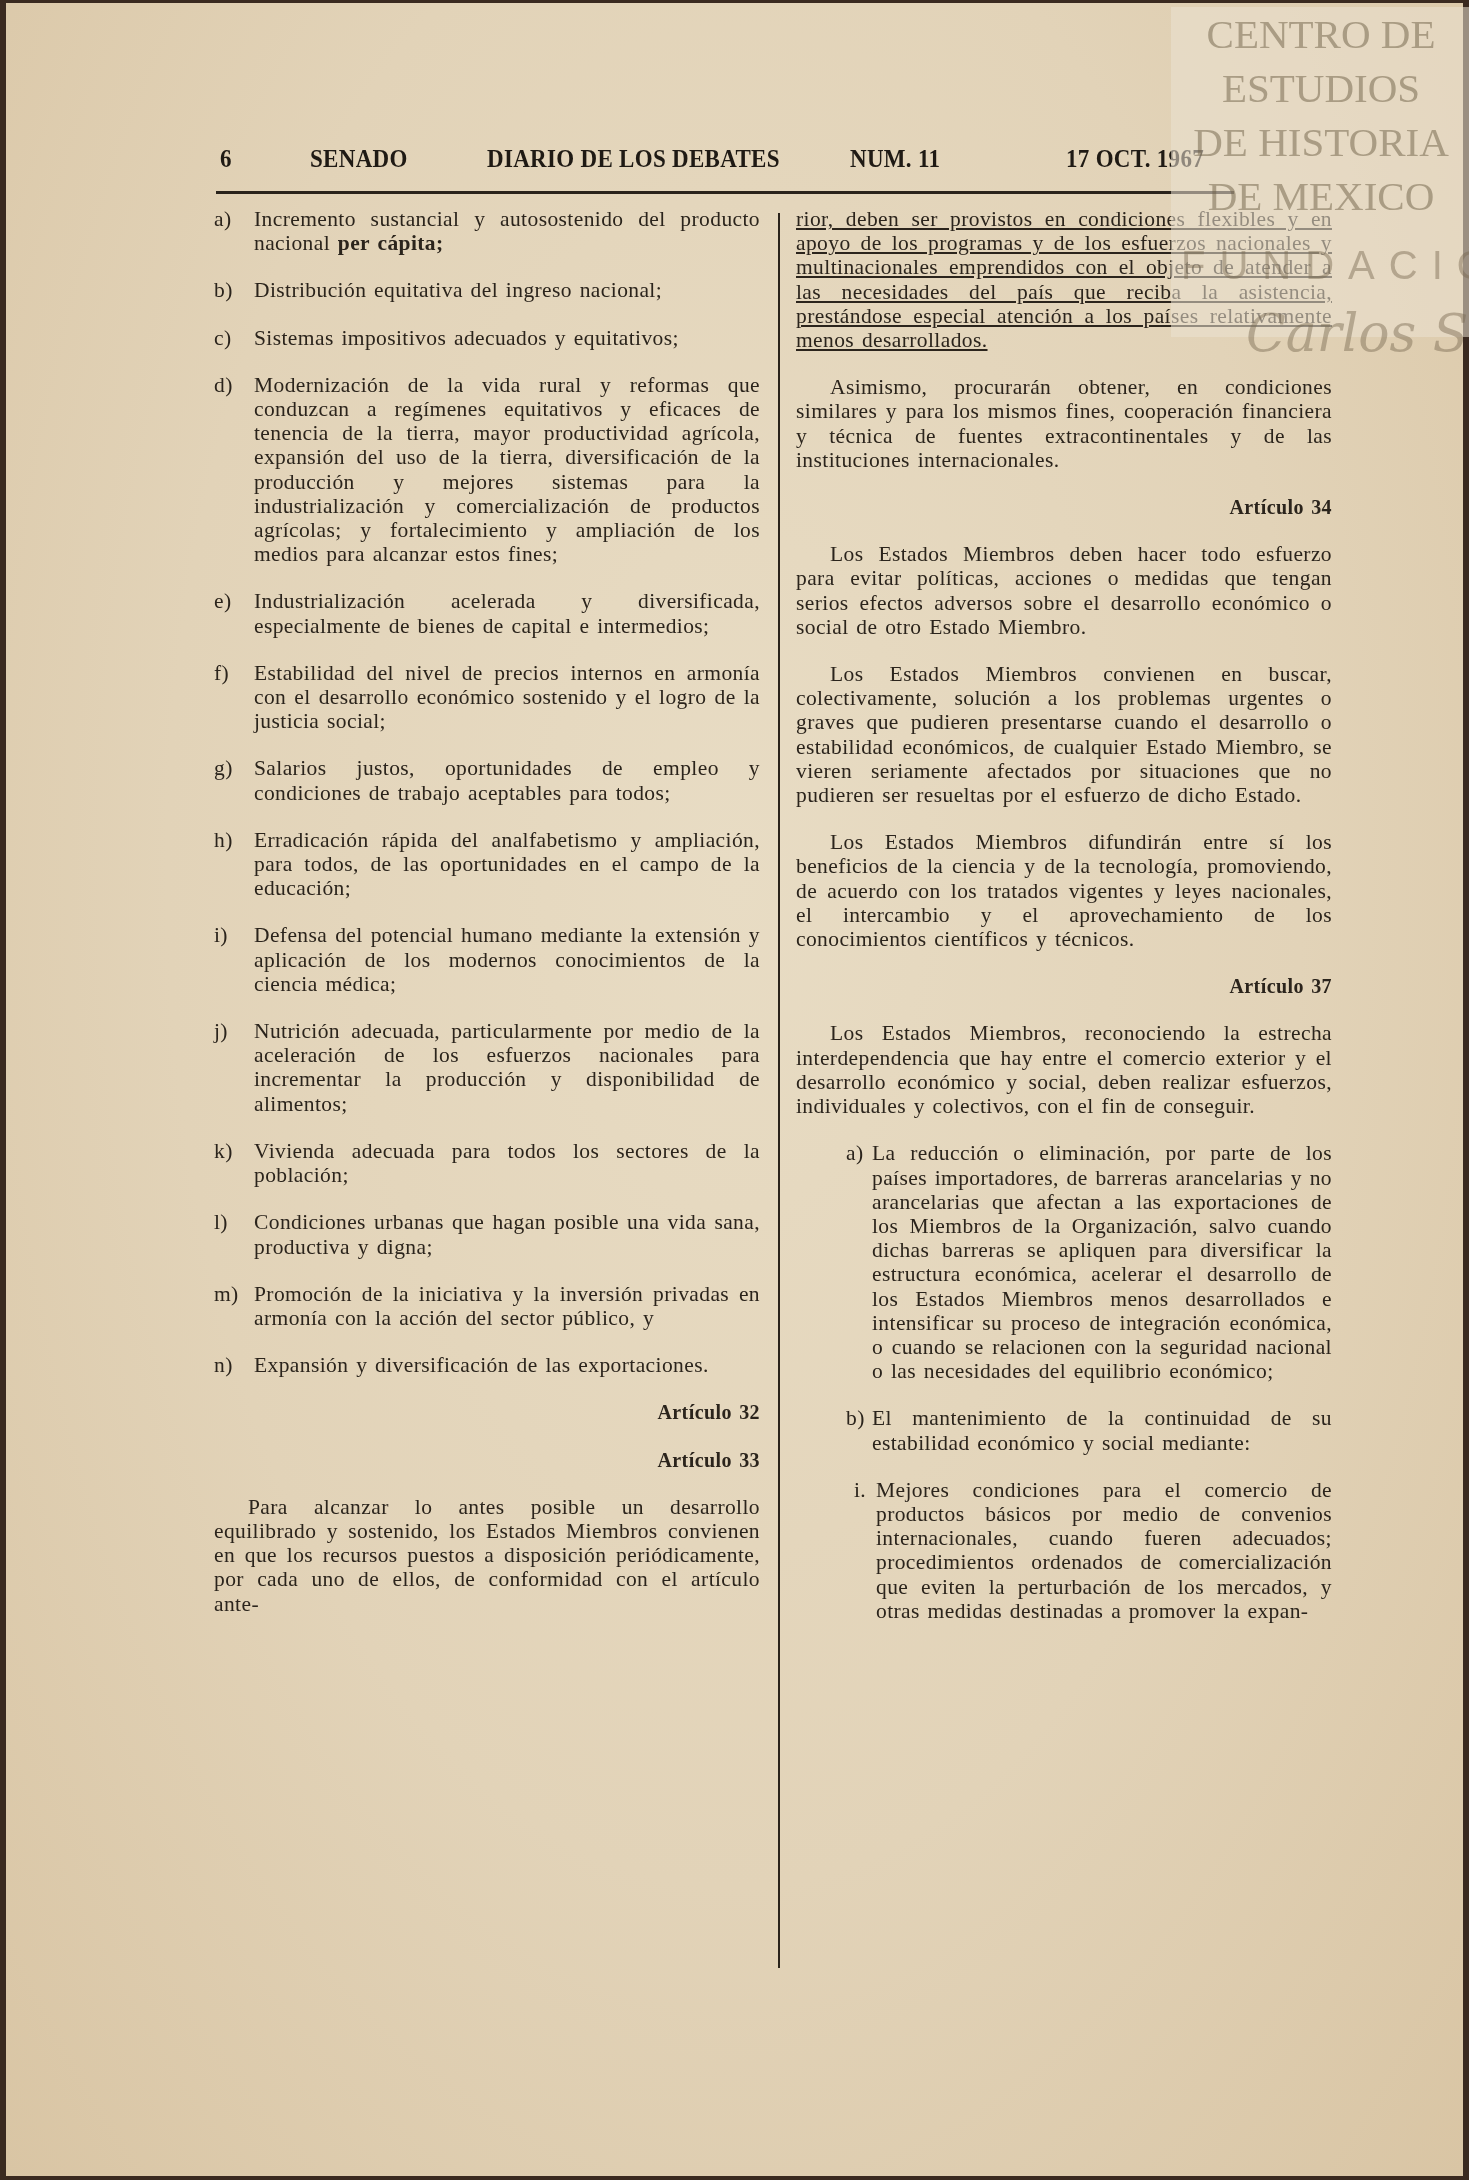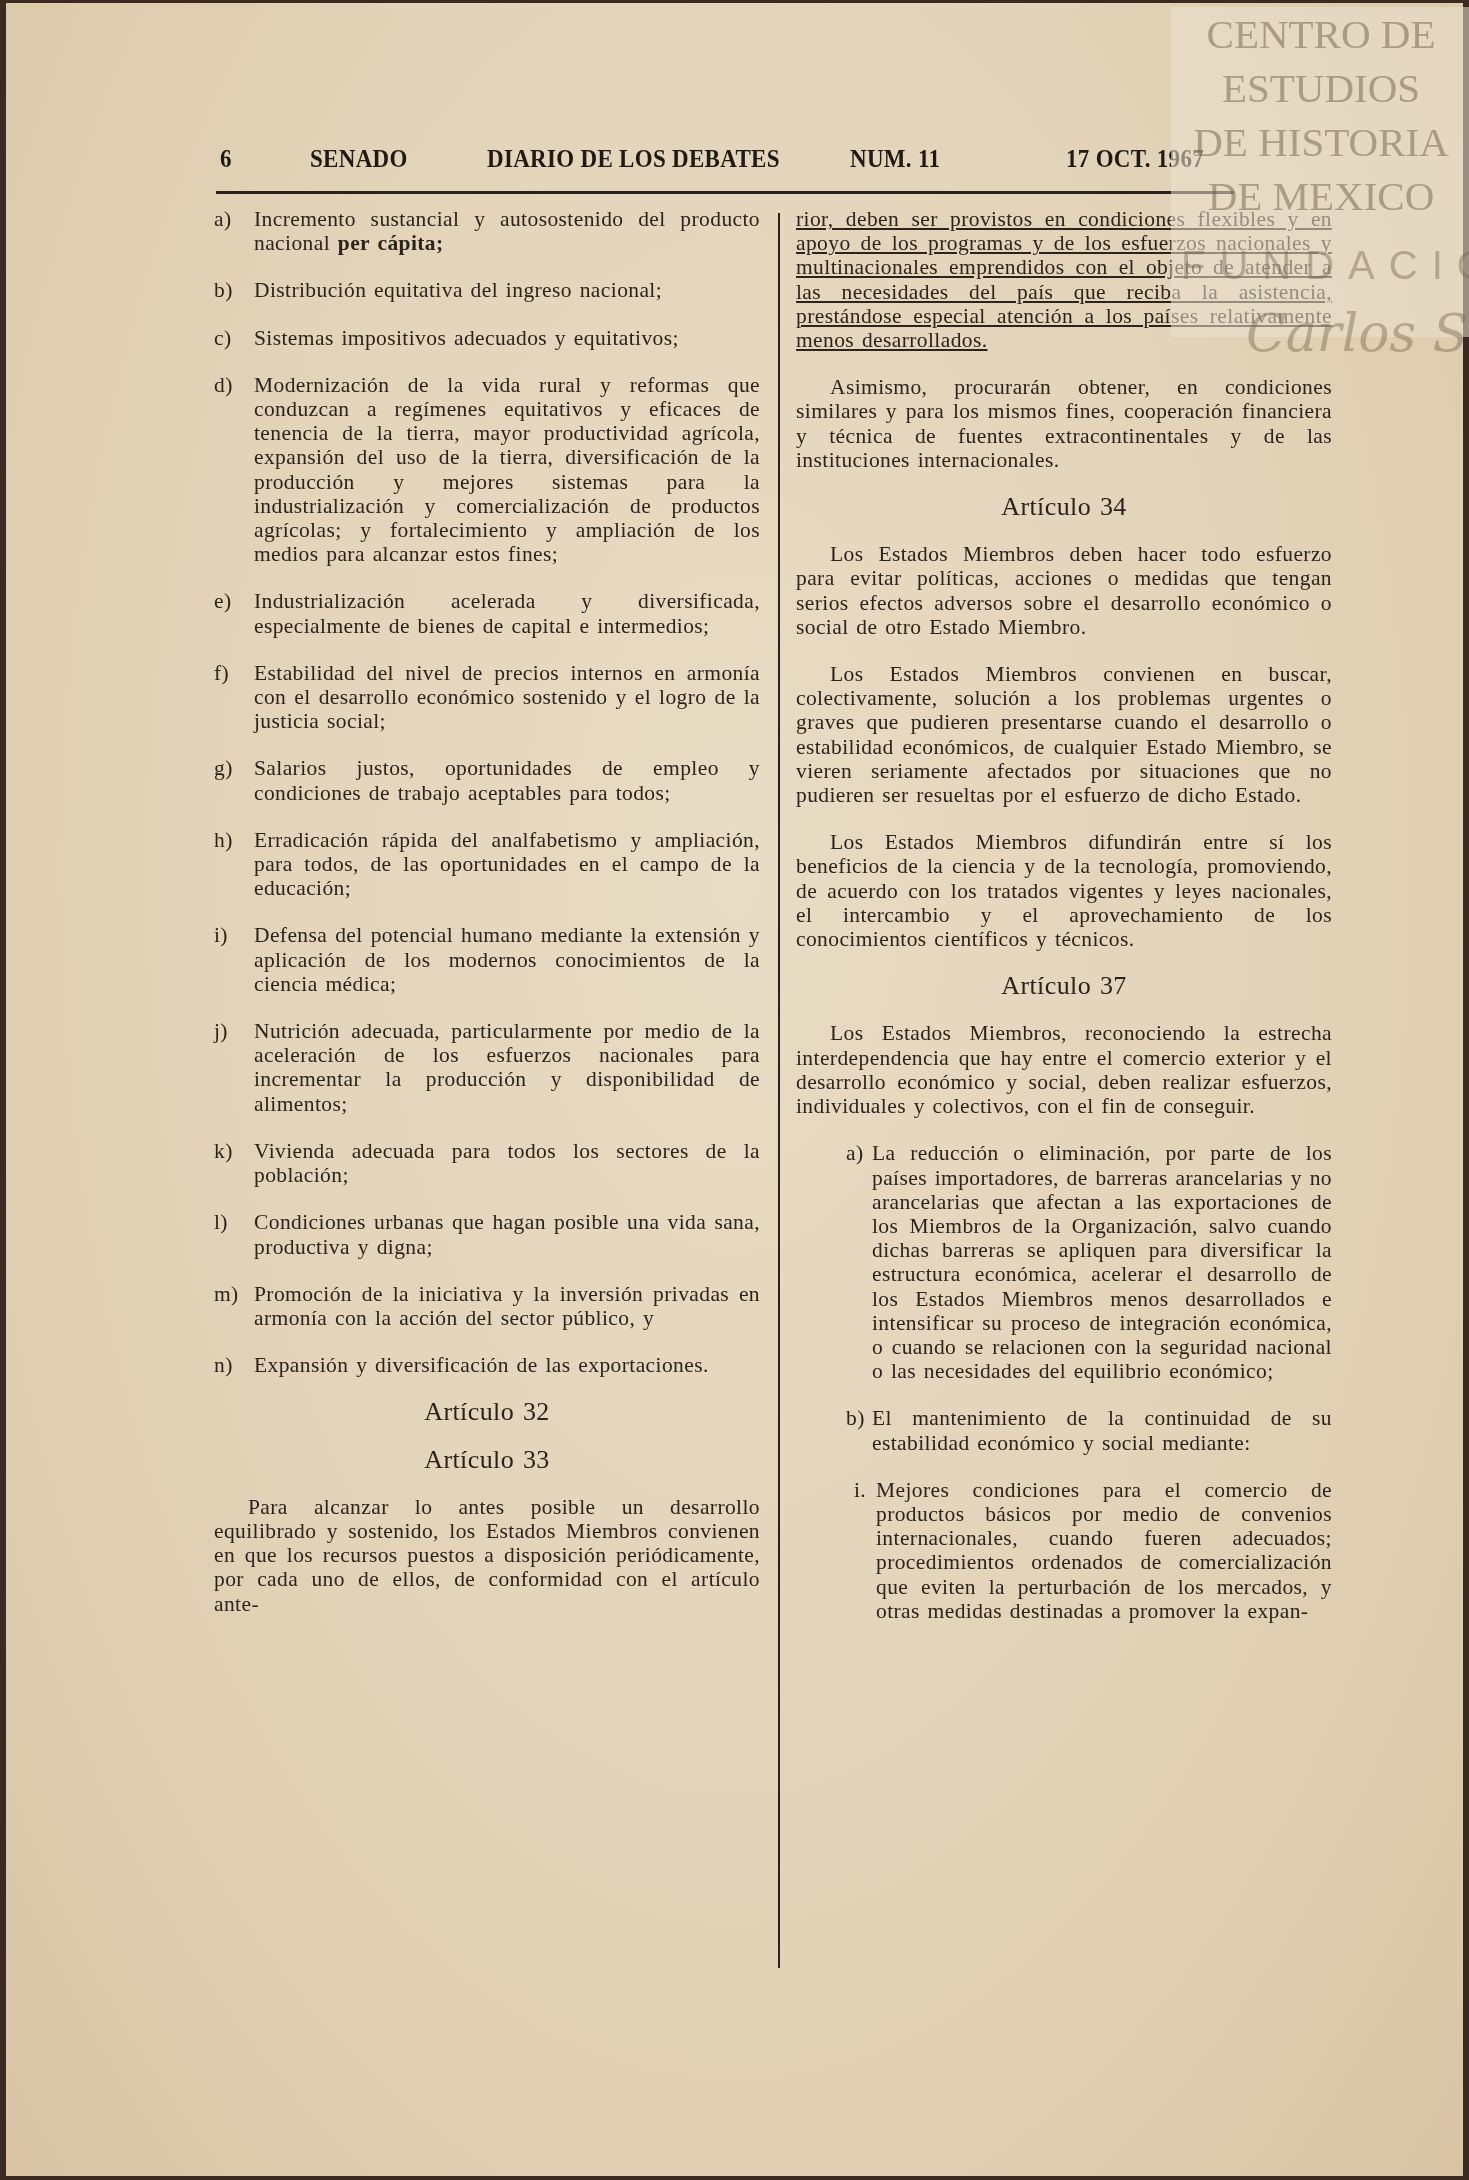--- a/index.html
+++ b/index.html
@@ -40,21 +40,21 @@
   .col-right { left: 790px; width: 536px; }
   .item { display: flex; margin-bottom: 23px; }
   .item .lbl { flex: 0 0 auto; width: 40px; text-align: left; }
   .item .txt { flex: 1; text-align: justify; text-align-last: left; }
   .item.sub { margin-left: 50px; }
   .item.sub .lbl { width: 26px; }
   .item.sub2 { margin-left: 58px; }
   .item.sub2 .lbl { width: 22px; }
   .para { text-indent: 34px; margin: 0 0 23px 0; text-align: justify; text-align-last: left; }
   .para.cont { text-indent: 0; text-decoration: underline; }
-  .art { text-align: center; font-weight: normal; margin: 0 0 23px 0; font-size: 26px; }
+  .art { text-align: right; font-weight: bold; margin: 0 0 23px 0; font-size: 20px; }
   b.strong { font-weight: bold; }
   .wm {
     position: absolute; left: 1165px; top: 4px; width: 300px; height: 330px;
     background: rgba(235, 226, 210, 0.55); color: rgba(110, 95, 70, 0.5);
     text-align: center; font-family: "Liberation Serif", serif; font-size: 41px; line-height: 54px;
     pointer-events: none;
   }
   .wm-line { display: block; white-space: nowrap; }
   .wm-fund {
     position: absolute; left: 1175px; top: 240px; width: 290px;

